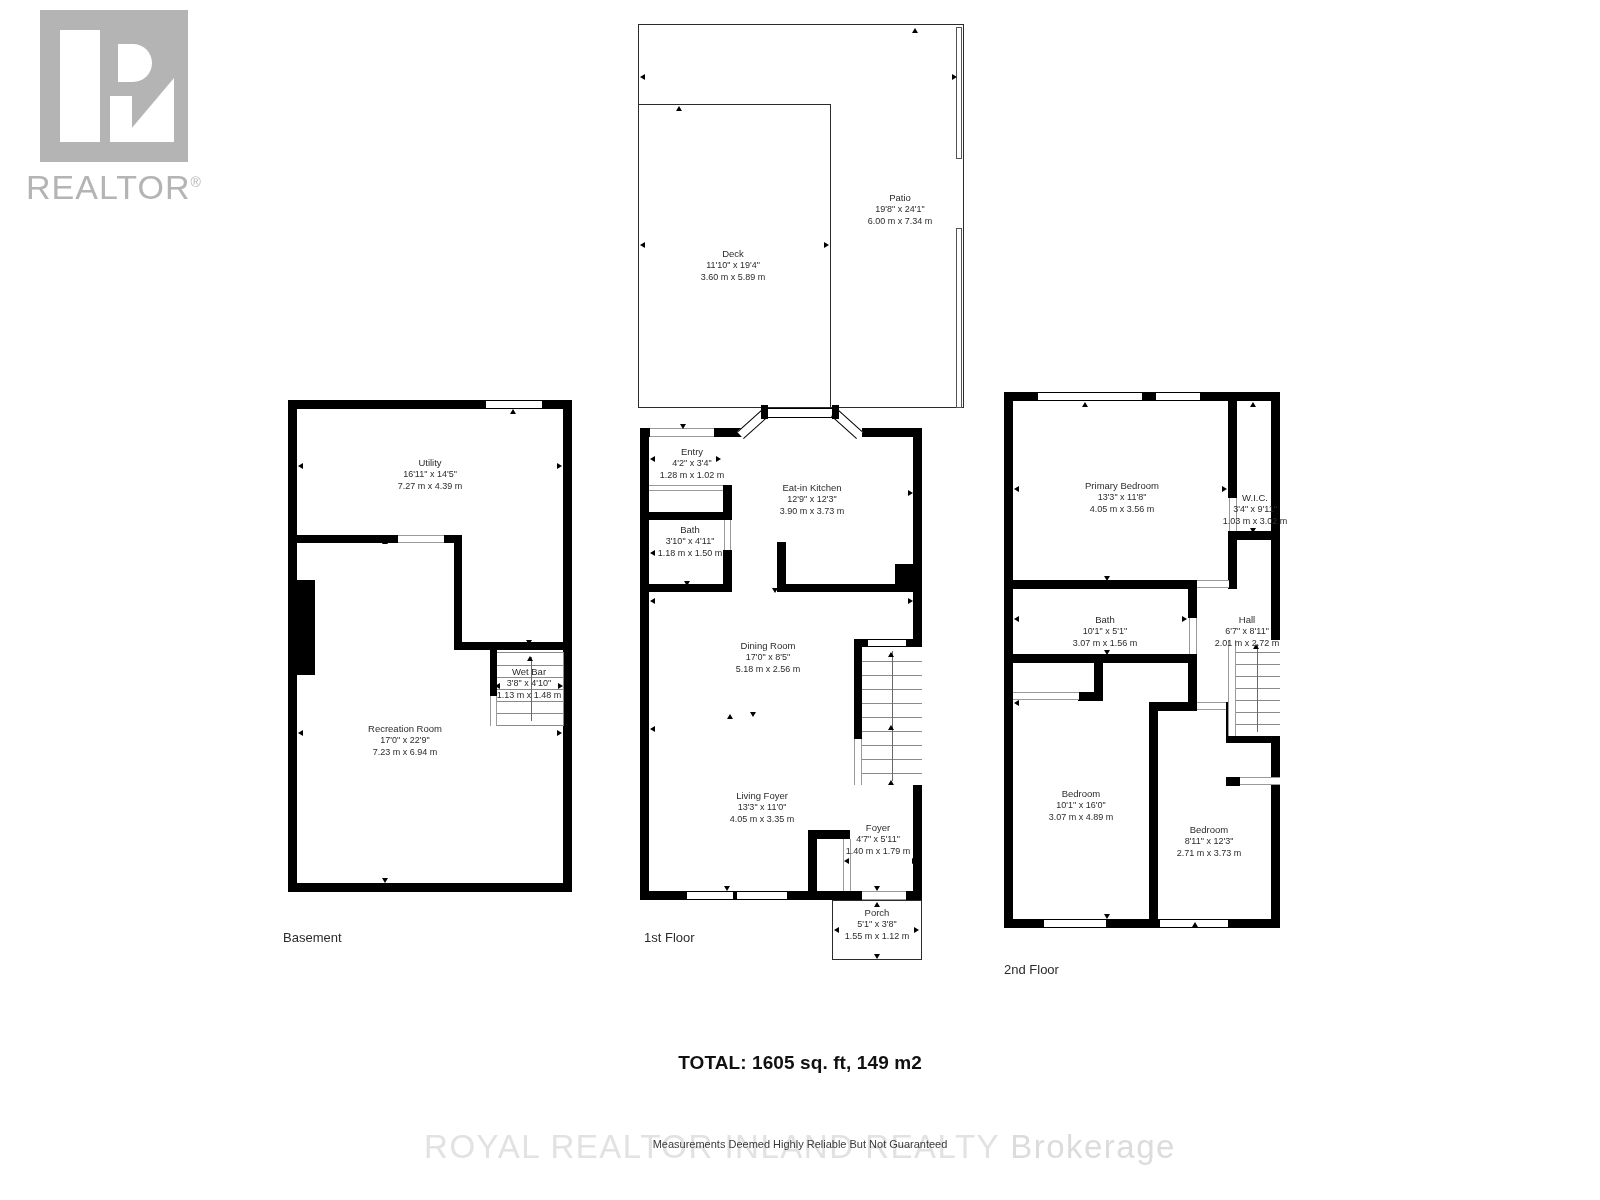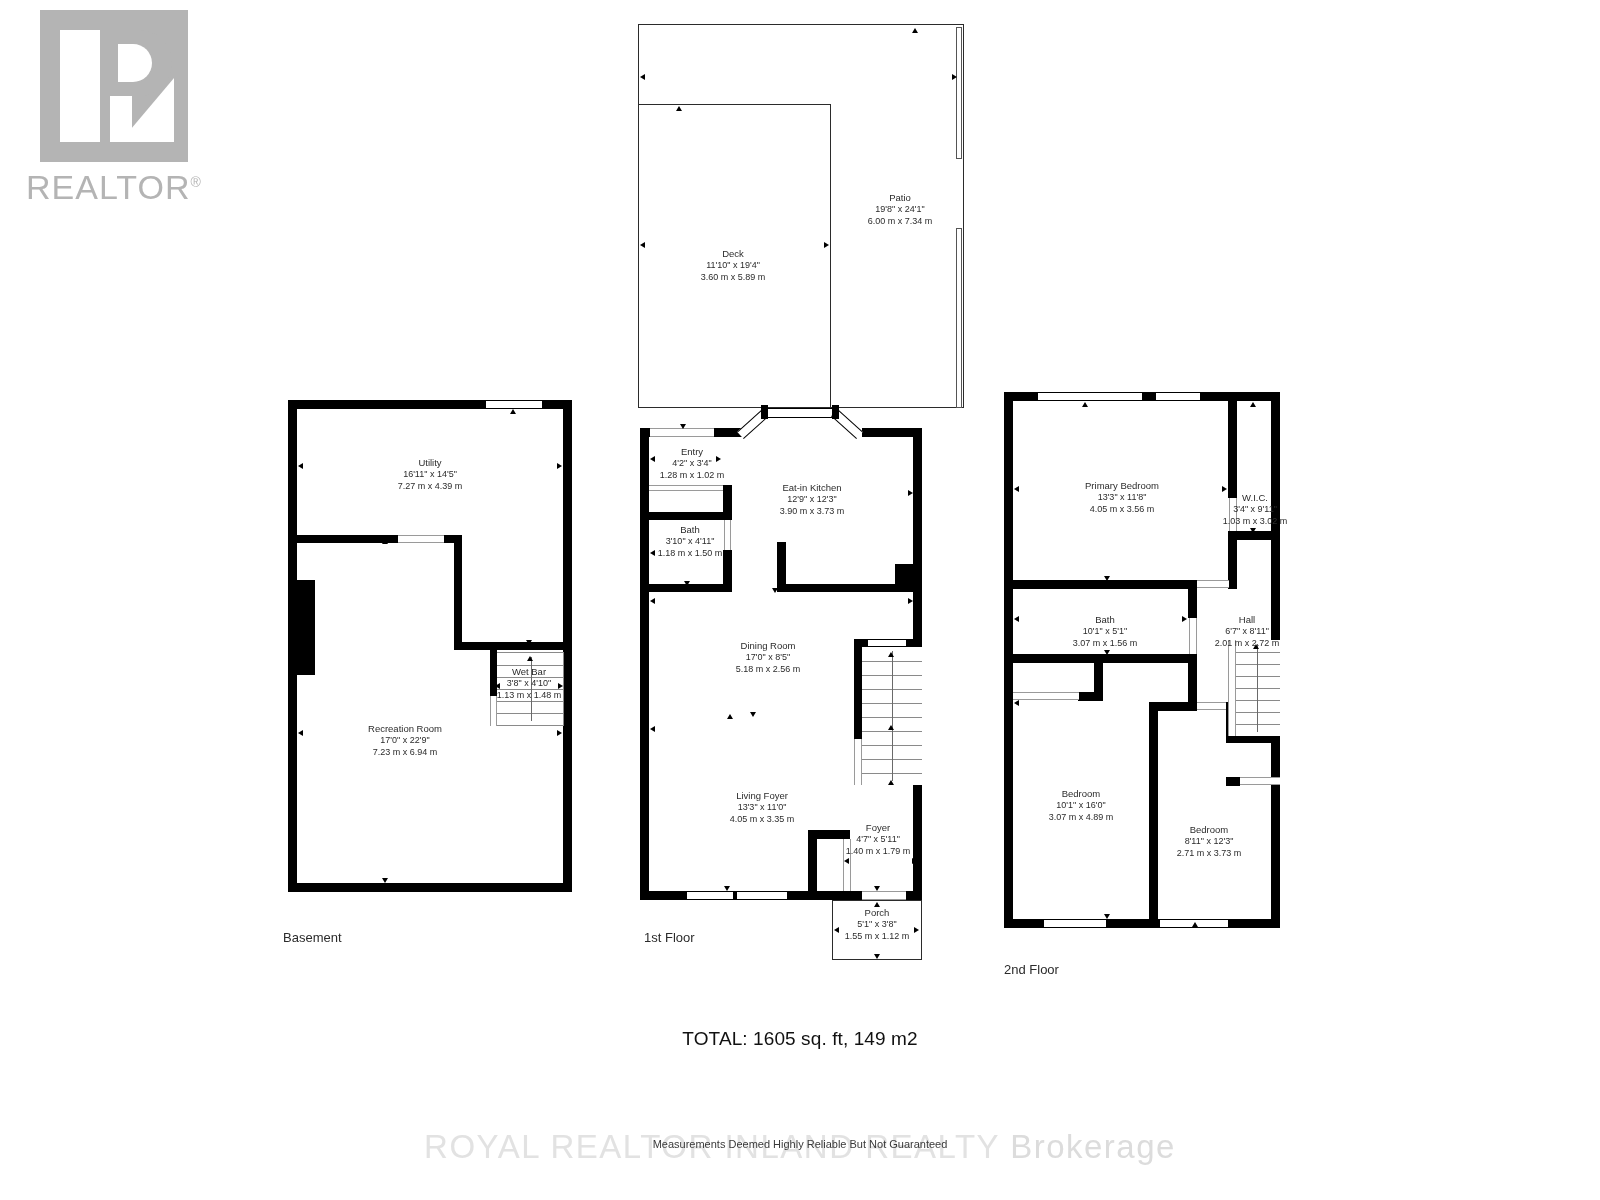--- a/index.html
+++ b/index.html
@@ -44,21 +44,21 @@
   .tk.lf{border-top:3.2px solid transparent;border-bottom:3.2px solid transparent;border-right:5px solid #000;}
   .tk.rt{border-top:3.2px solid transparent;border-bottom:3.2px solid transparent;border-left:5px solid #000;}
 
   
   .stairs{position:absolute;background:#fff;}
   .stairs .st{position:absolute;left:0;right:0;height:1px;background:#8a8a8a;}
   .stairs .rail{position:absolute;top:4px;bottom:4px;width:1px;background:#6a6a6a;}
 
   
   #footer{position:absolute;left:0;right:0;top:1028px;text-align:center;}
-  #footer .total{font-size:19px;font-weight:normal;color:#111;letter-spacing:.1px;}
+  #footer .total{font-size:19px;font-weight:bold;color:#111;letter-spacing:.1px;margin-top:24px;}
   #footer .lines{font-size:16.5px;color:#111;line-height:1.44;margin-top:3px;}
   #disclaimer{position:absolute;left:0;right:0;top:1138px;text-align:center;font-size:11px;color:#3a3a3a;}
   #watermark{position:absolute;left:0;right:0;top:1128px;text-align:center;
     font-size:33px;letter-spacing:1.5px;color:#e2e2e2;font-family:"Liberation Sans",sans-serif;
     white-space:nowrap;}
   #watermark .bk{color:#dcdcdc;}
 </style>
 </head>
 <body>
 

